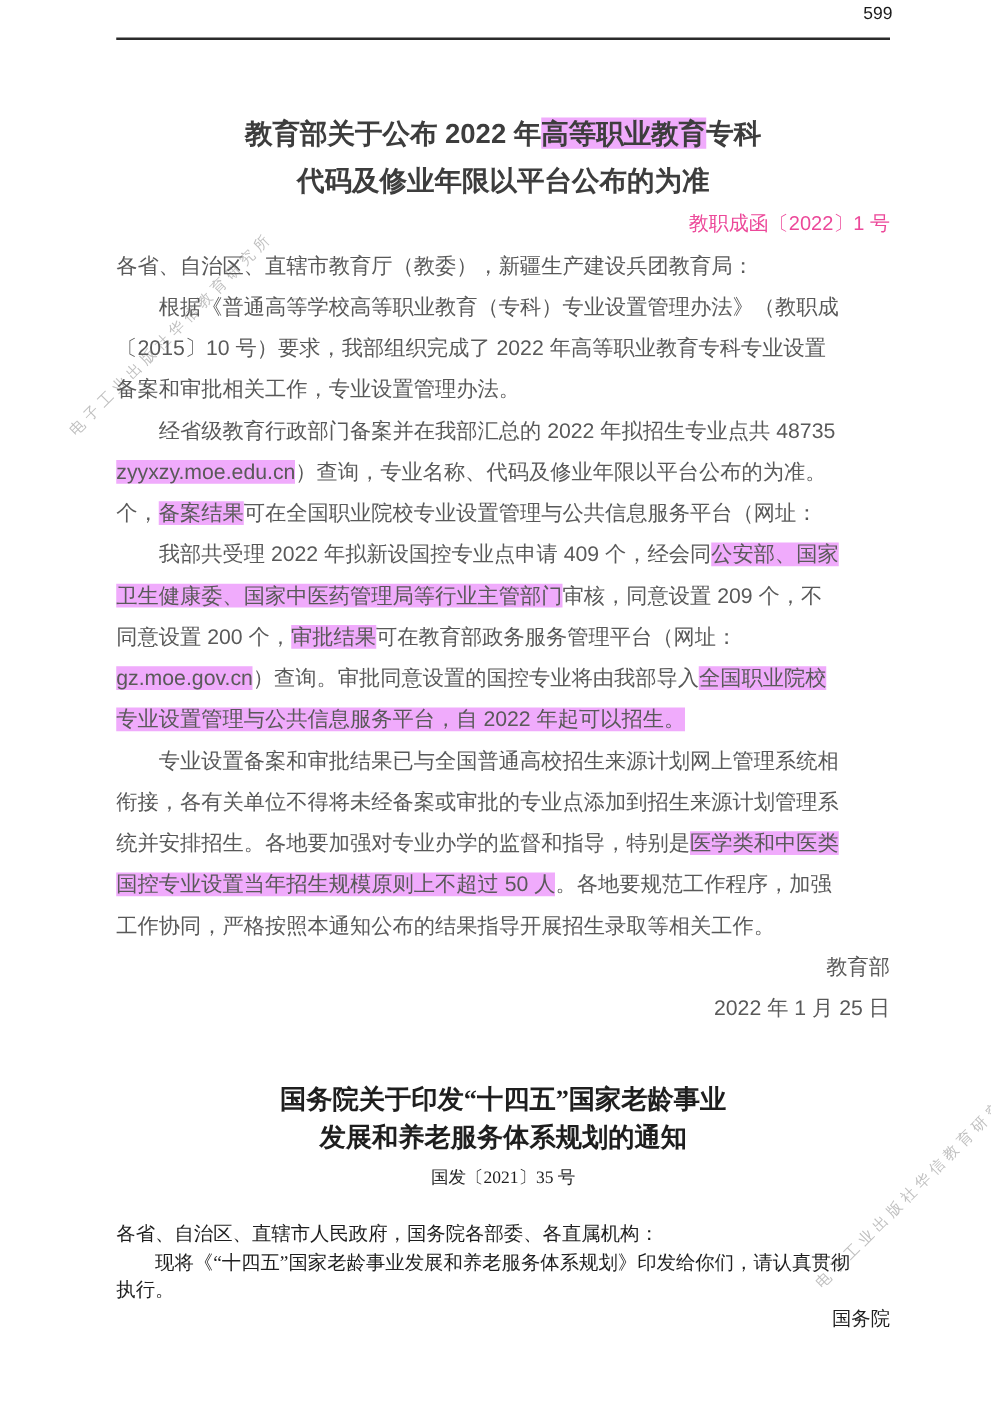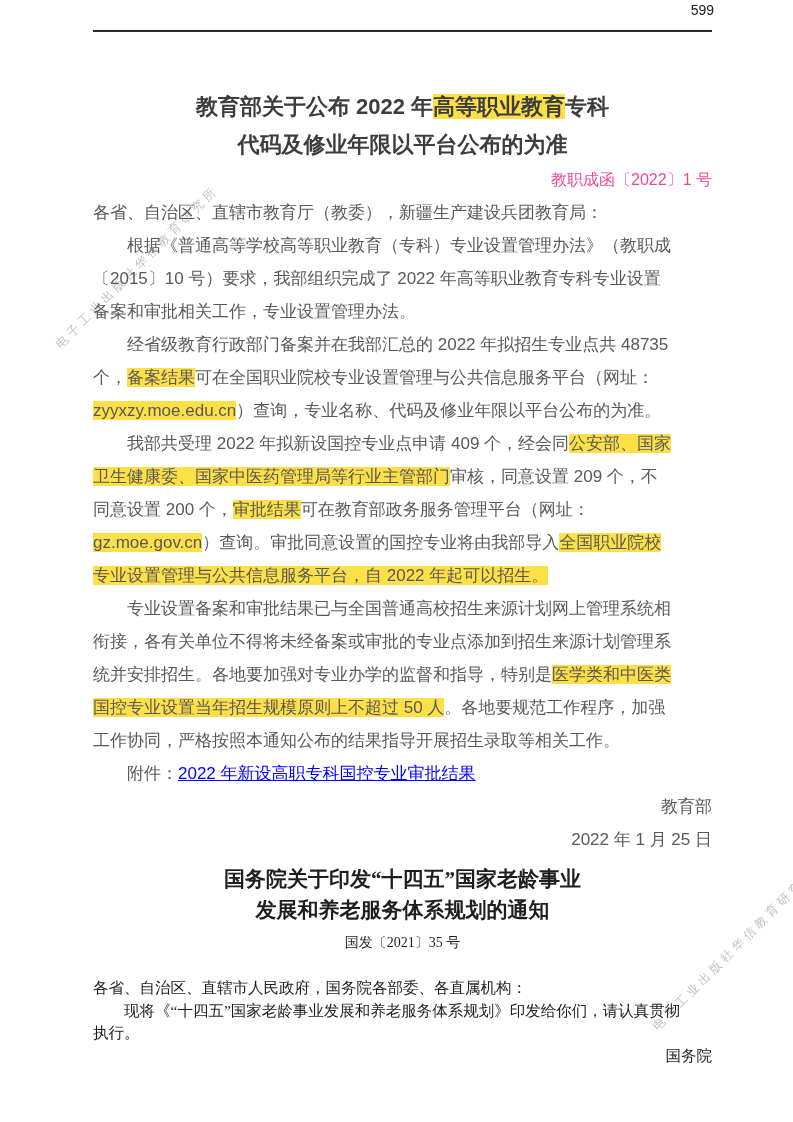--- a/index.html
+++ b/index.html
@@ -28,21 +28,21 @@
     color:#595959;
   }
   .title1 {
     font-size:22px; font-weight:bold; color:#3d3d3d; text-align:center;
     line-height:38px; margin:0 0 4px 0;
   }
   .docnum1 { text-align:right; font-size:16px; color:#ec4899; line-height:24px; margin-bottom:4px; }
   .body1 { font-size:17px; line-height:33px; color:#595959; }
   .line { white-space:nowrap; }
   .indent { padding-left:34px; }
-  .hl { background:#fde047; }
+  .hl { background:#f0abfc; }
   .link { color:#0000ff; text-decoration:underline; cursor:pointer; }
   .sig1, .date1 { text-align:right; font-size:17px; line-height:33px; color:#595959; }
   
   .doc2 {
     position:absolute; top:864px; left:93px; width:619px; z-index:1;
     color:#1e1e1e; font-family:"Liberation Serif","DejaVu Serif",serif;
   }
   .title2 {
     font-size:21px; font-weight:bold; color:#1e1e1e; text-align:center;
     line-height:31px; margin:0;
@@ -69,33 +69,32 @@
         <div class="line"><span>教育部关于公布 2022 年</span><span class="hl">高等职业教育</span><span>专科</span></div>
         <div class="line"><span>代码及修业年限以平台公布的为准</span></div>
       </div>
     <div class="docnum1">教职成函〔2022〕1 号</div>
     <div class="body1">
         <div class="line"><span>各省、自治区、直辖市教育厅（教委），新疆生产建设兵团教育局：</span></div>
         <div class="line indent"><span>根据《普通高等学校高等职业教育（专科）专业设置管理办法》（教职成</span></div>
         <div class="line"><span>〔2015〕10 号）要求，我部组织完成了 2022 年高等职业教育专科专业设置</span></div>
         <div class="line"><span>备案和审批相关工作，专业设置管理办法。</span></div>
         <div class="line indent"><span>经省级教育行政部门备案并在我部汇总的 2022 年拟招生专业点共 48735</span></div>
+        <div class="line"><span class="hl">zyyxzy.moe.edu.cn</span><span>）查询，专业名称、代码及修业年限以平台公布的为准。</span></div>
         <div class="line"><span>个，</span><span class="hl">备案结果</span><span>可在全国职业院校专业设置管理与公共信息服务平台（网址：</span></div>
-        <div class="line"><span class="hl">zyyxzy.moe.edu.cn</span><span>）查询，专业名称、代码及修业年限以平台公布的为准。</span></div>
         <div class="line indent"><span>我部共受理 2022 年拟新设国控专业点申请 409 个，经会同</span><span class="hl">公安部、国家</span></div>
         <div class="line"><span class="hl">卫生健康委、国家中医药管理局等行业主管部门</span><span>审核，同意设置 209 个，不</span></div>
         <div class="line"><span>同意设置 200 个，</span><span class="hl">审批结果</span><span>可在教育部政务服务管理平台（网址：</span></div>
         <div class="line"><span class="hl">gz.moe.gov.cn</span><span>）查询。审批同意设置的国控专业将由我部导入</span><span class="hl">全国职业院校</span></div>
         <div class="line"><span class="hl">专业设置管理与公共信息服务平台，自 2022 年起可以招生。</span></div>
         <div class="line indent"><span>专业设置备案和审批结果已与全国普通高校招生来源计划网上管理系统相</span></div>
         <div class="line"><span>衔接，各有关单位不得将未经备案或审批的专业点添加到招生来源计划管理系</span></div>
         <div class="line"><span>统并安排招生。各地要加强对专业办学的监督和指导，特别是</span><span class="hl">医学类和中医类</span></div>
         <div class="line"><span class="hl">国控专业设置当年招生规模原则上不超过 50 人</span><span>。各地要规范工作程序，加强</span></div>
         <div class="line"><span>工作协同，严格按照本通知公布的结果指导开展招生录取等相关工作。</span></div>
-        <div class="line indent"><span>附件：</span><span class="link">2022 年新设高职专科国控专业审批结果</span></div>
       </div>
     <div class="sig1">教育部</div>
     <div class="date1">2022 年 1 月 25 日</div>
   </div>
 
   <div class="doc2">
     <div class="title2">
         <div class="line"><span>国务院关于印发“十四五”国家老龄事业</span></div>
         <div class="line"><span>发展和养老服务体系规划的通知</span></div>
       </div>

